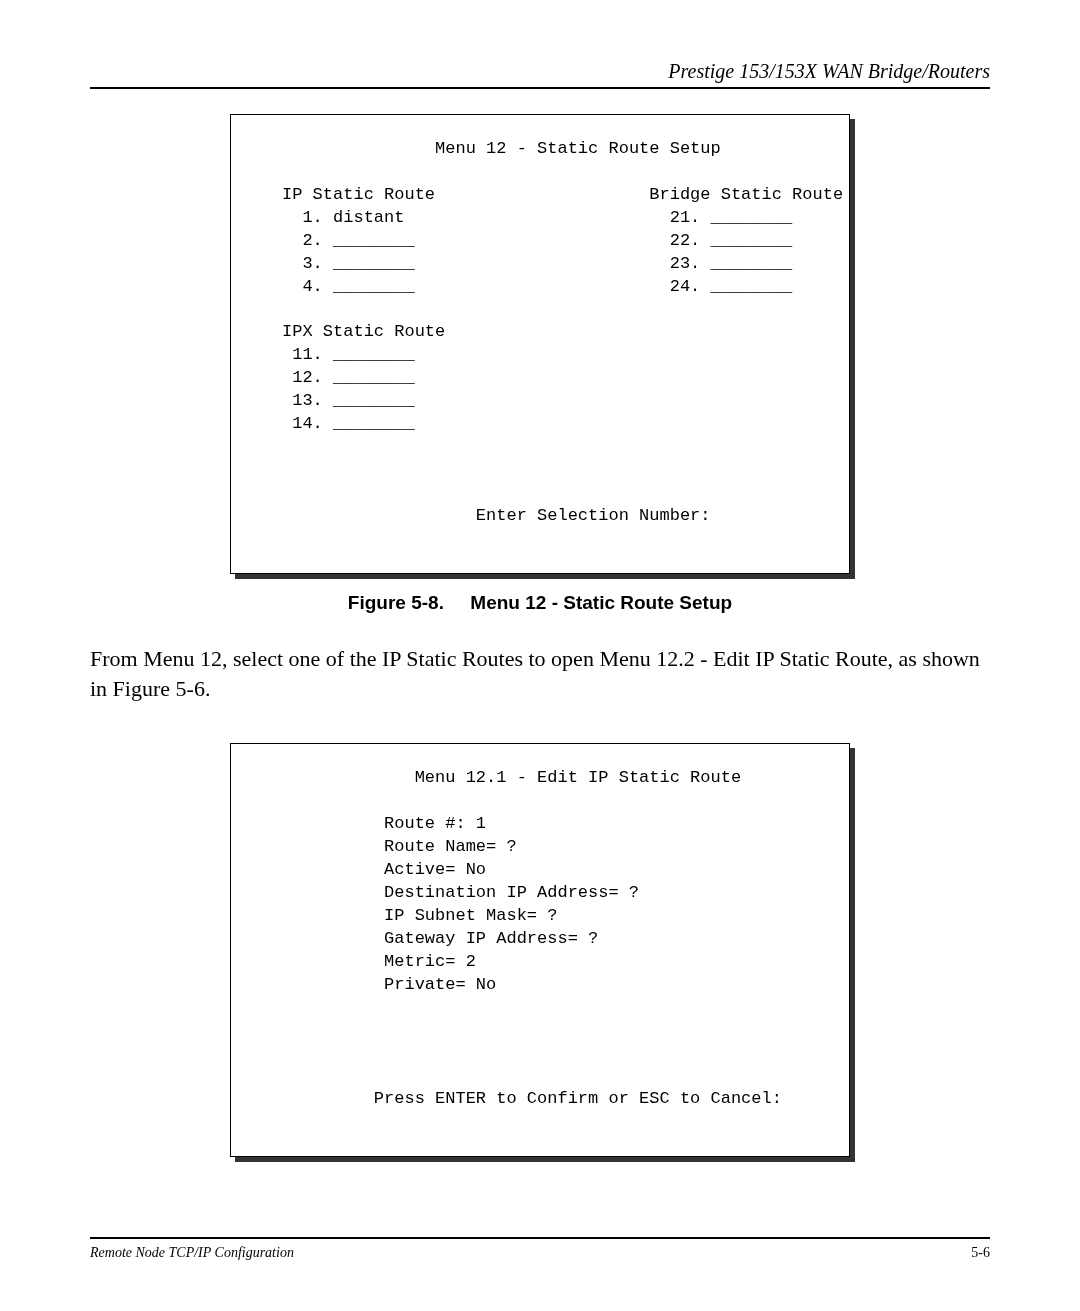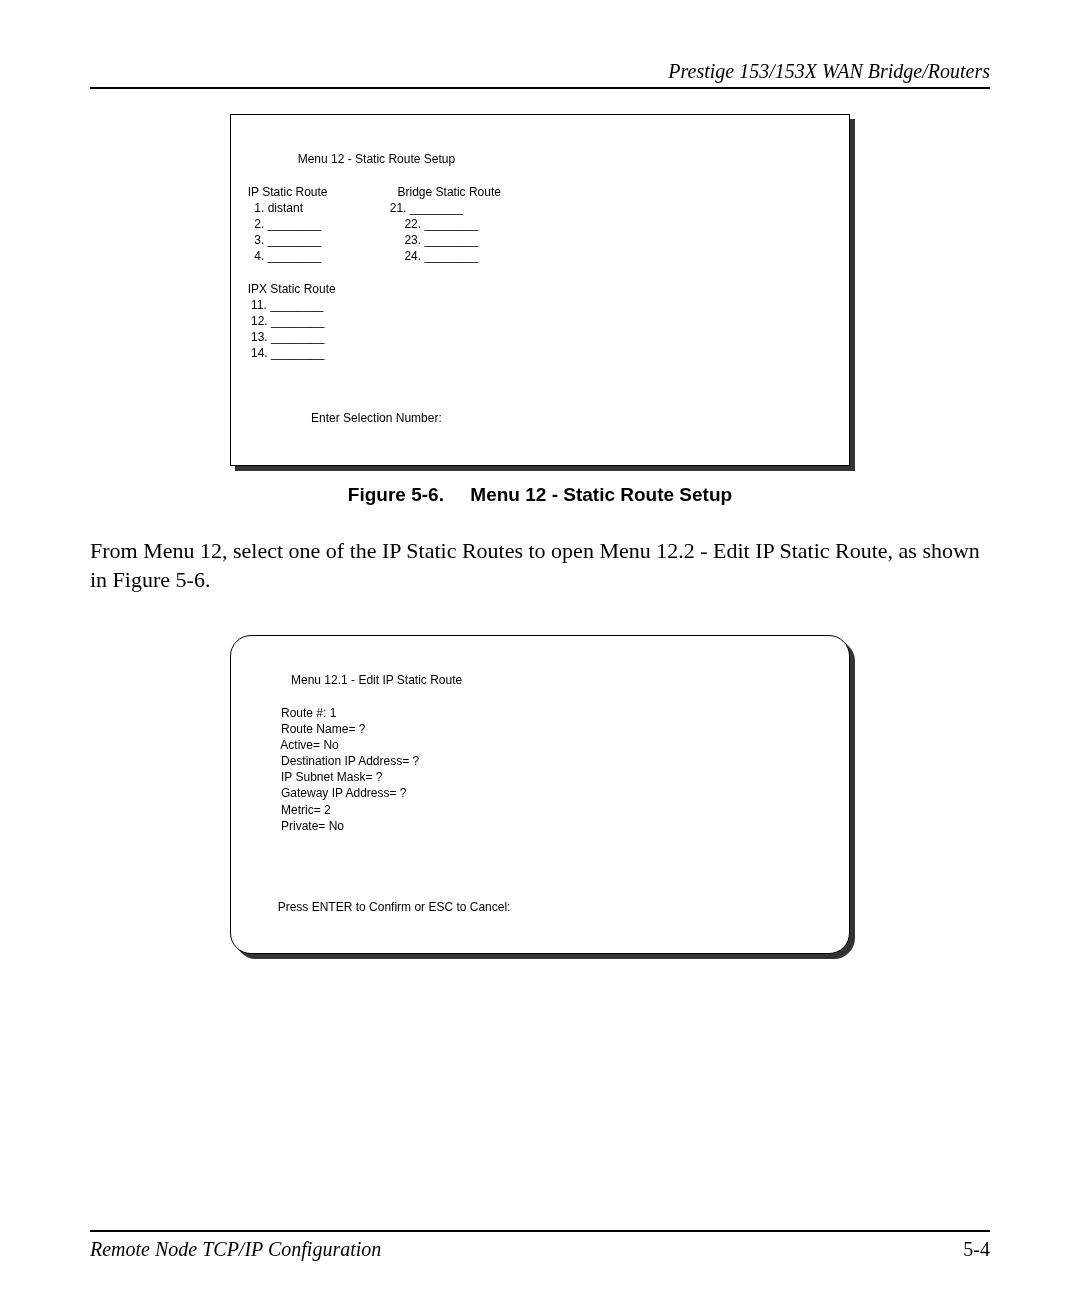--- a/index.html
+++ b/index.html
@@ -32,25 +32,25 @@
     margin-top: 30px;
     line-height: 1.35;
   }
   .terminal-box {
     width: 620px;
     margin: 25px auto 15px auto;
     border: 1px solid #000;
     box-shadow: 5px 5px 0 #333;
     background: #fff;
     box-sizing: border-box;
-    font-family: Liberation Sans, sans-serif;
-    font-size: 12px;
+    font-family: Liberation Mono, monospace;
+    font-size: 17px;
     line-height: 1.35;
     white-space: pre;
-    padding: 20px 0 22px 0;
+    padding: 0 0 22px 0;
   }
   .caption {
     text-align: center;
     font-family: Arial, Helvetica, sans-serif;
     font-weight: bold;
     font-size: 19px;
     margin: 18px 0 10px 0;
   }
   .footer {
     position: absolute;
@@ -58,21 +58,21 @@
     right: 90px;
     bottom: 50px;
   }
   .footer-line {
     border-top: 2px solid #000;
     padding-top: 6px;
     display: flex;
     justify-content: space-between;
     font-style: italic;
     font-family: "Times New Roman", Times, serif;
-    font-size: 20px;
+    font-size: 14px;
   }
   .footer-right { font-style: normal; }
 </style>
 </head>
 <body>
 
 <div class="page">
 
   <div class="header-line">
     <div class="header-title">Prestige 153/153X  WAN Bridge/Routers</div>
@@ -93,26 +93,26 @@
 <span>      <span>12. ________</span></span>
 <span>      <span>13. ________</span></span>
 <span>      <span>14. ________</span></span>
 
 
 
 <span>                        <span>Enter Selection Number:</span></span>
   </div>
 
   <div class="caption">
-    <span>Figure 5-6.</span>&nbsp;&nbsp;&nbsp;&nbsp;&nbsp;<span>Menu 12 - Static Route Setup</span>
+    <span>Figure 5-8.</span>&nbsp;&nbsp;&nbsp;&nbsp;&nbsp;<span>Menu 12 - Static Route Setup</span>
   </div>
 
   <p class="body-text" style="">From Menu 12, select one of the IP Static Routes to open Menu 12.2 - Edit IP Static Route, as shown in Figure 5-6.</p>
 
-  <div class="terminal-box" style="margin-top:40px;border-radius:21px;">
+  <div class="terminal-box" style="margin-top:40px;">
 <span>                  <span>Menu 12.1 - Edit IP Static Route</span></span>
 
 <span>               <span>Route #: 1</span></span>
 <span>               <span>Route Name= ?</span></span>
 <span>               <span>Active= No</span></span>
 <span>               <span>Destination IP Address= ?</span></span>
 <span>               <span>IP Subnet Mask= ?</span></span>
 <span>               <span>Gateway IP Address= ?</span></span>
 <span>               <span>Metric= 2</span></span>
 <span>               <span>Private= No</span></span>
@@ -120,17 +120,17 @@
 
 
 
 <span>              <span>Press ENTER to Confirm or ESC to Cancel:</span></span>
   </div>
 
 
   <div class="footer">
     <div class="footer-line">
       <span>Remote Node TCP/IP Configuration</span>
-      <span class="footer-right">5-4</span>
+      <span class="footer-right">5-6</span>
     </div>
   </div>
 
 </div>
 
 </body></html>

